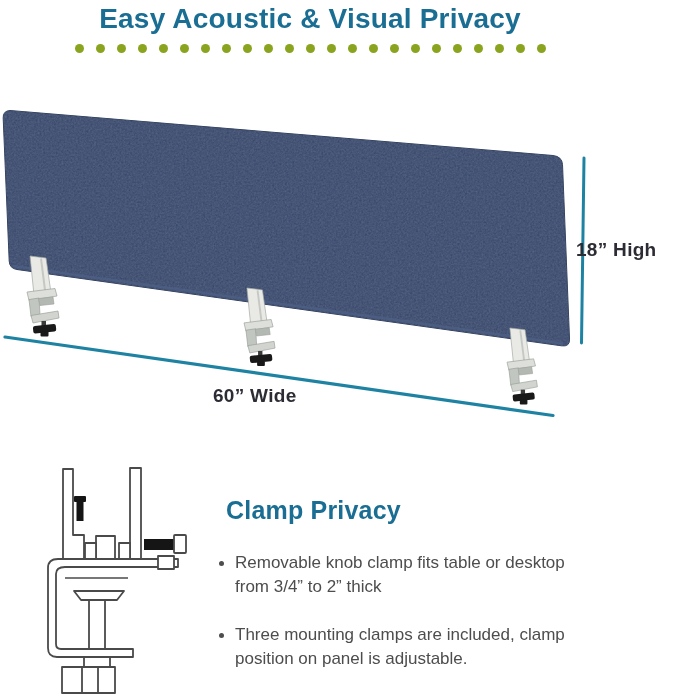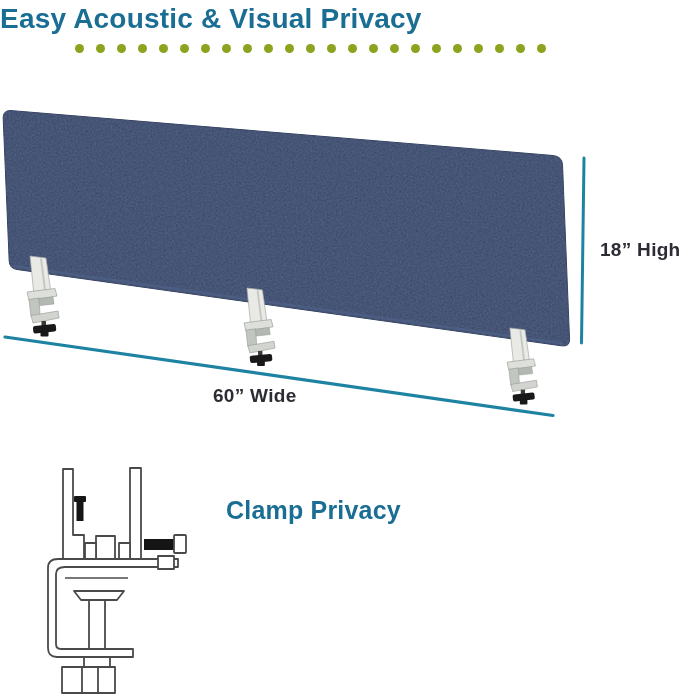--- a/index.html
+++ b/index.html
@@ -8,36 +8,36 @@
     --dim-color:#1E82A3;
     --dim-text:#2C2C34;
     --body-text:#4D4D4D;
   }
   html,body{margin:0;padding:0;background:#fff;}
   .canvas{
     position:relative;width:679px;height:694px;background:#ffffff;overflow:hidden;
     font-family:"Liberation Sans",sans-serif;
   }
   
-  .header{position:absolute;left:0;top:0;width:620px;text-align:left;}
+  .header{position:absolute;left:0;top:0;width:620px;text-align:center;}
   .title{
     margin:0;padding-top:3px;font-size:28px;font-weight:bold;letter-spacing:.2px;
     color:var(--title-color);
   }
   .dots-row{
     margin-top:9px;display:flex;justify-content:center;gap:12px;
   }
   .dot{width:9px;height:9px;border-radius:50%;background:var(--dot-color);flex:0 0 auto;}
   
   .diagram-svg{position:absolute;left:0;top:0;}
   .dim-label{
     position:absolute;font-size:19px;font-weight:bold;color:var(--dim-text);
     letter-spacing:.3px;white-space:nowrap;
   }
-  .height-label{left:576px;top:239px;margin-left:24px;}
+  .height-label{left:576px;top:239px;}
   .width-label{left:213px;top:385px;}
   
   .clamp-drawing{position:absolute;left:40px;top:455px;}
   .clamp-heading{
     position:absolute;left:226px;top:496px;margin:0;font-size:25px;font-weight:bold;
     color:var(--title-color);letter-spacing:.2px;
   }
   .bullets{position:absolute;left:219px;top:551px;width:368px;}
   .bullet-item{
     display:flex;gap:11px;margin-bottom:24px;color:var(--body-text);
@@ -149,14 +149,24 @@
 
       <path d="M34,136 L84,136 L77,145 L41,145 Z"></path>
       <rect x="49" y="145" width="16" height="49"></rect>
       <rect x="44" y="202" width="26" height="10"></rect>
       <rect x="22" y="212" width="53" height="26"></rect>
       <path d="M42,212 L42,238 M58,212 L58,238" fill="none"></path>
     </g>
   </svg>
 
   <h2 class="clamp-heading">Clamp Privacy</h2>
+  <div class="bullets">
+    <div class="bullet-item">
+      <span class="bullet-marker"></span>
+      <span>Removable knob clamp fits table or desktop from 3/4” to 2” thick</span>
+    </div>
+    <div class="bullet-item">
+      <span class="bullet-marker"></span>
+      <span>Three mounting clamps are included, clamp position on panel is adjustable.</span>
+    </div>
+  </div>
 
 </div>
 
 </body></html>

